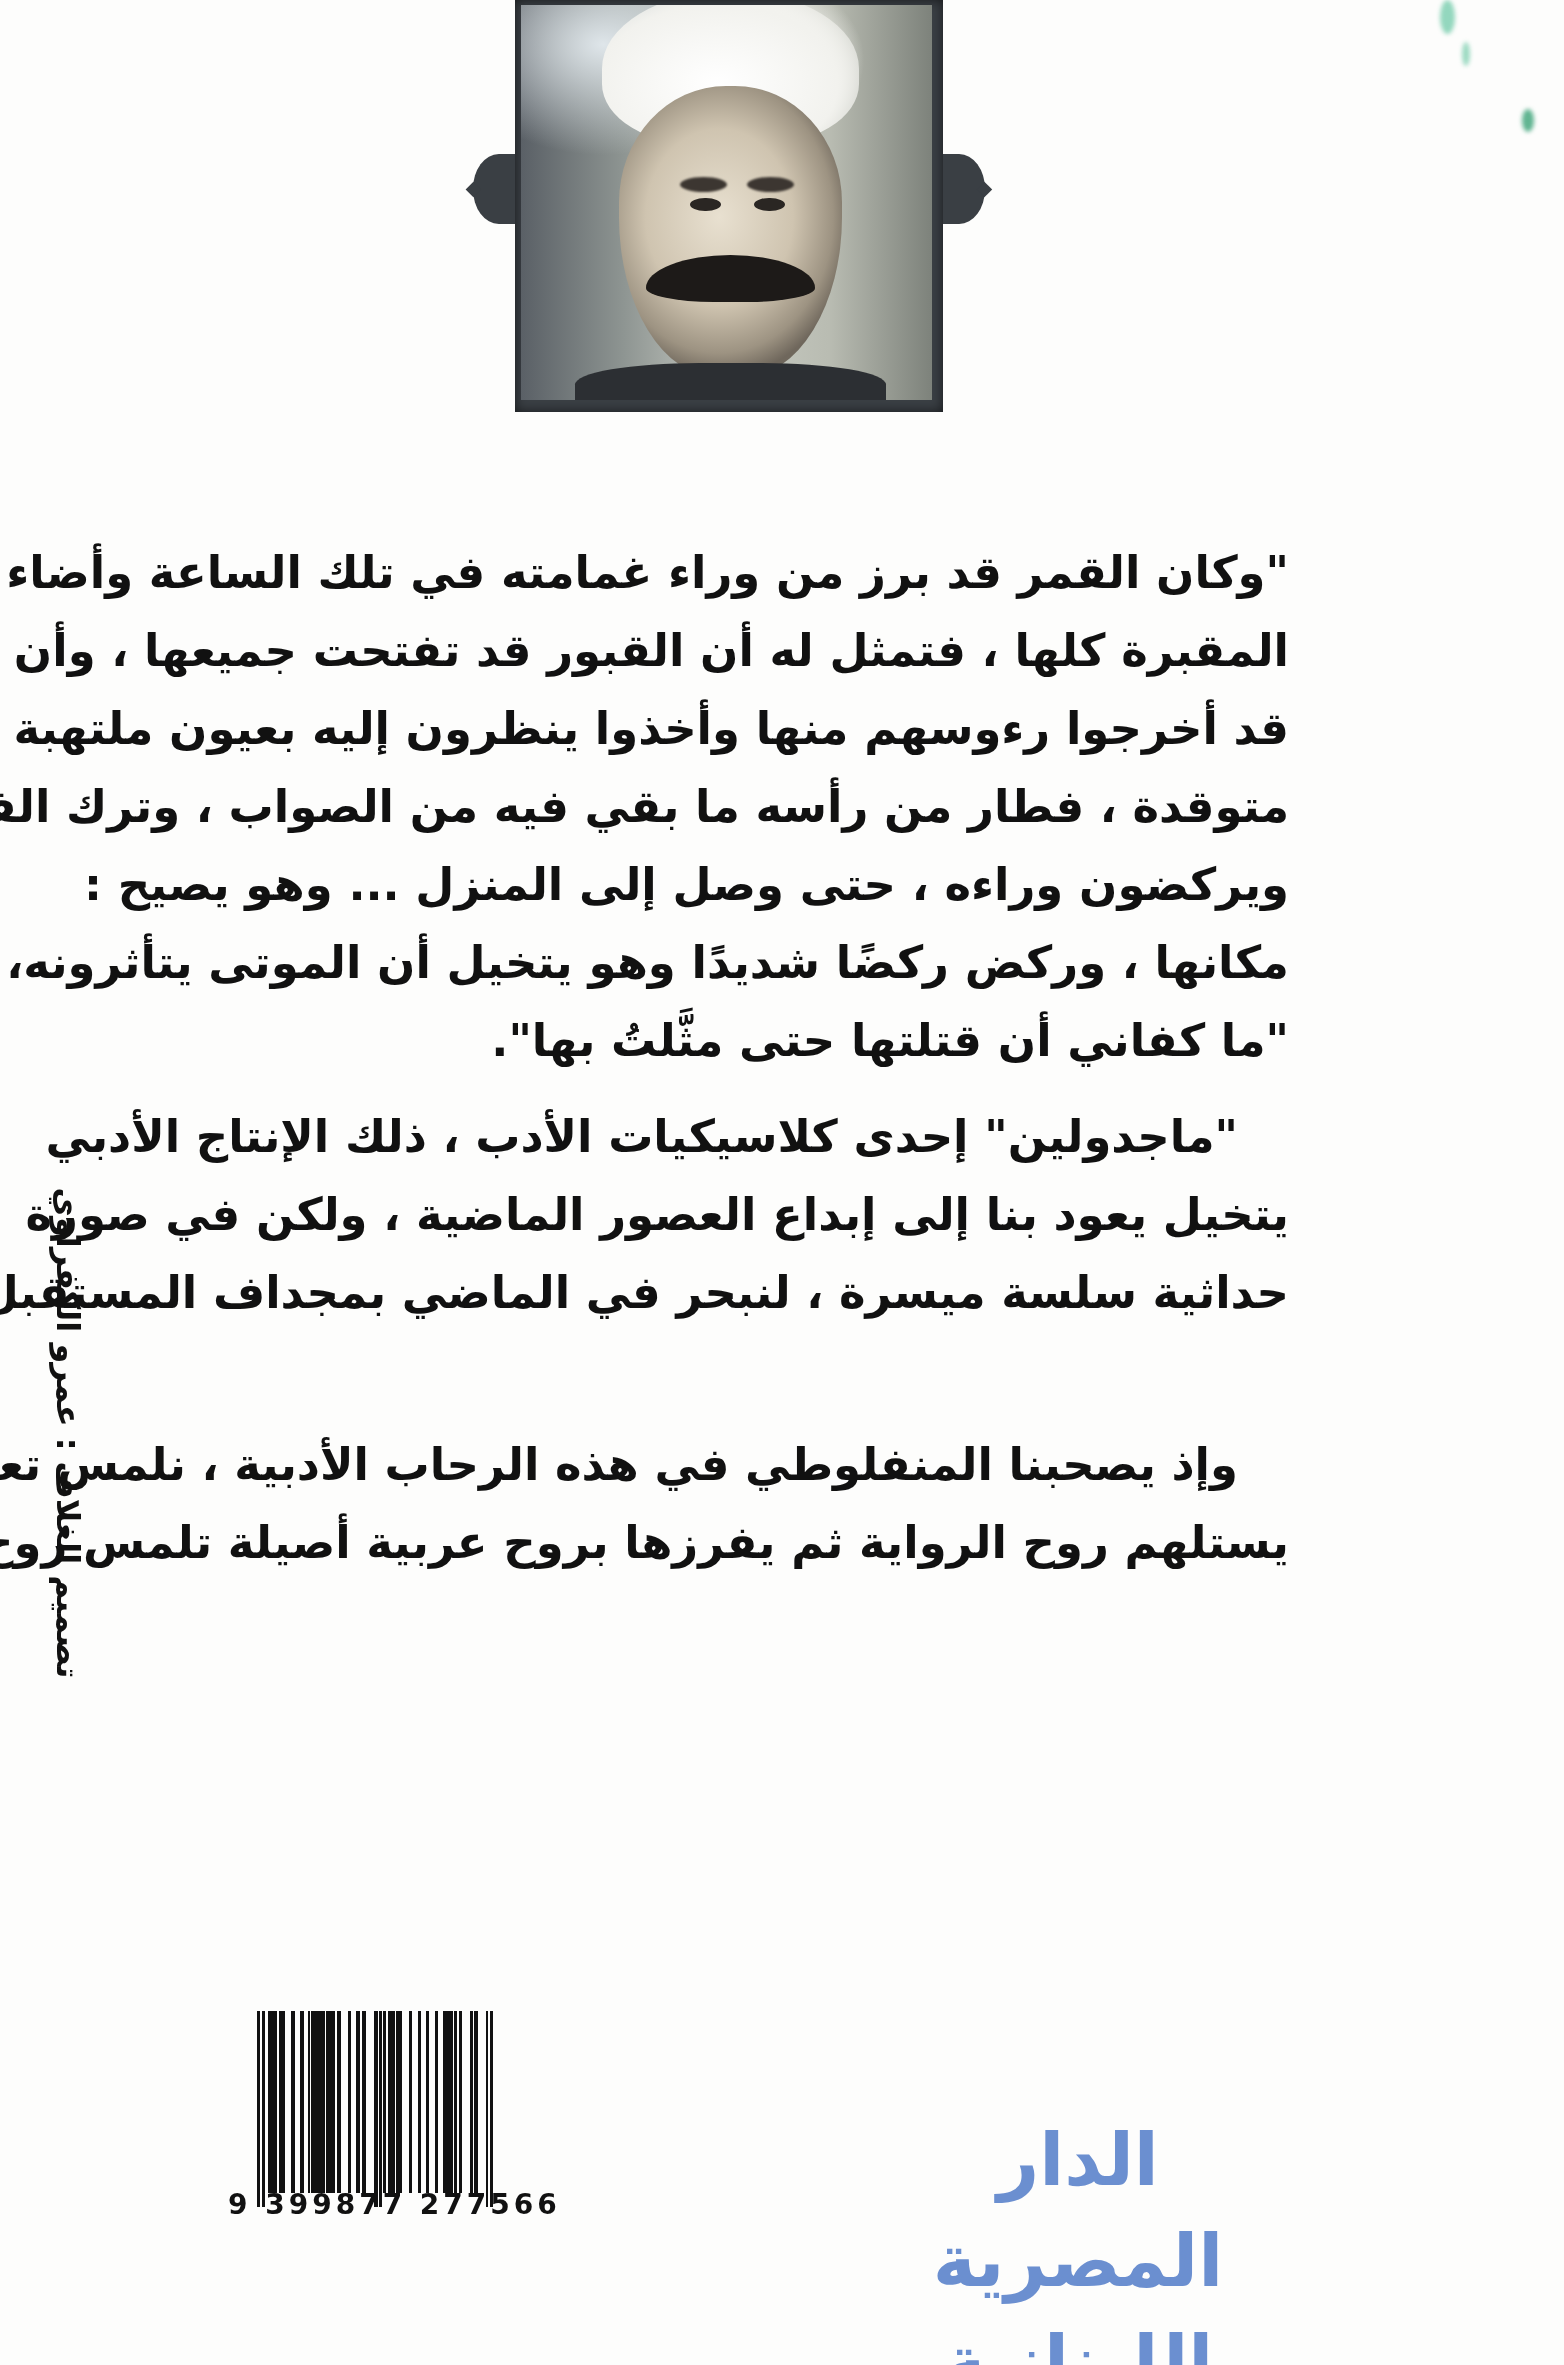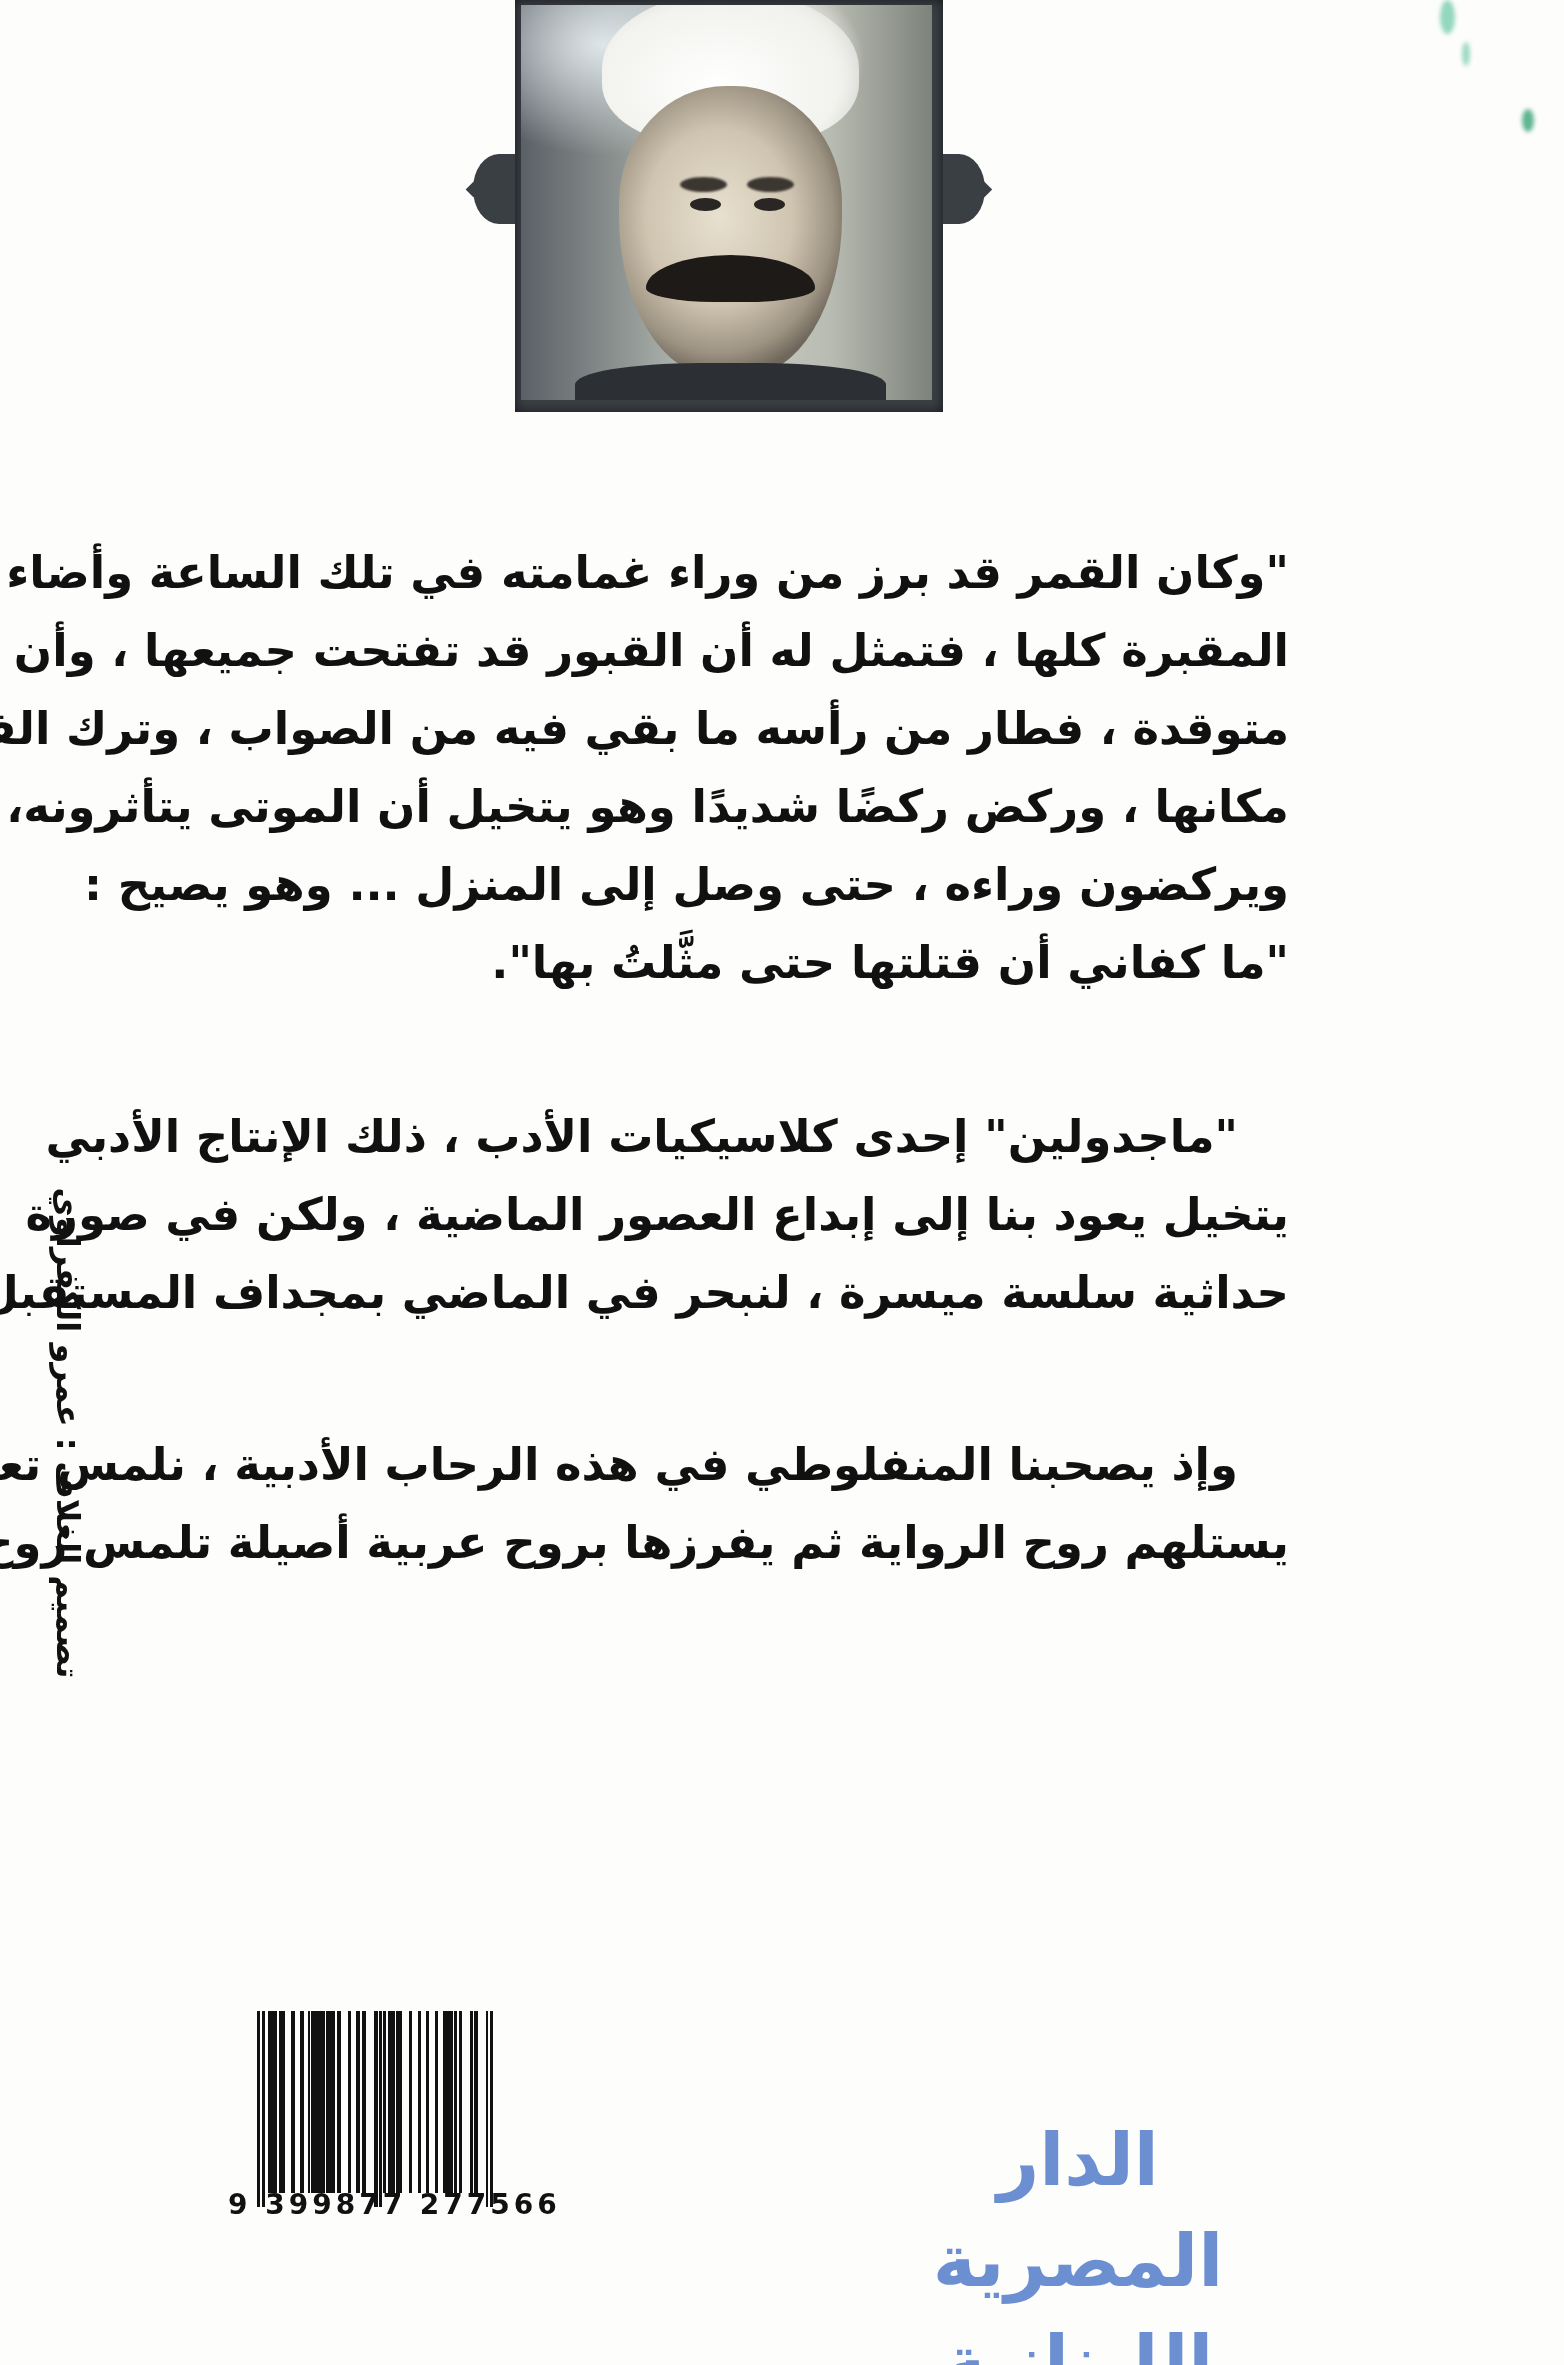--- a/index.html
+++ b/index.html
@@ -122,23 +122,24 @@
     <div class="eye" style="left:169px;top:193px;"></div>
     <div class="eye" style="left:233px;top:193px;"></div>
     <div class="mustache"></div>
     <div class="collar"></div>
   </div>
 </div>
 
 <div class="text-block p1">
   <span class="line">"وكان القمر قد برز من وراء غمامته في تلك الساعة وأضاء</span>
   <span class="line">المقبرة كلها ، فتمثل له أن القبور قد تفتحت جميعها ، وأن الموتى</span>
+  <span class="line">قد أخرجوا رءوسهم منها وأخذوا ينظرون إليه بعيون ملتهبة</span>
   <span class="line">متوقدة ، فطار من رأسه ما بقي فيه من الصواب ، وترك الفأس</span>
+  <span class="line">ويركضون وراءه ، حتى وصل إلى المنزل ... وهو يصيح :</span>
   <span class="line">مكانها ، وركض ركضًا شديدًا وهو يتخيل أن الموتى يتأثرونه،</span>
-  <span class="line">ويركضون وراءه ، حتى وصل إلى المنزل ... وهو يصيح :</span>
   <span class="line last">"ما كفاني أن قتلتها حتى مثَّلتُ بها".</span>
 </div>
 
 <div class="text-block p2">
   <span class="line indent">"ماجدولين" إحدى كلاسيكيات الأدب ، ذلك الإنتاج الأدبي</span>
   <span class="line">يتخيل يعود بنا إلى إبداع العصور الماضية ، ولكن في صورة</span>
   <span class="line last">حداثية سلسة ميسرة ، لنبحر في الماضي بمجداف المستقبل.</span>
 </div>
 
 <div class="text-block p3">

